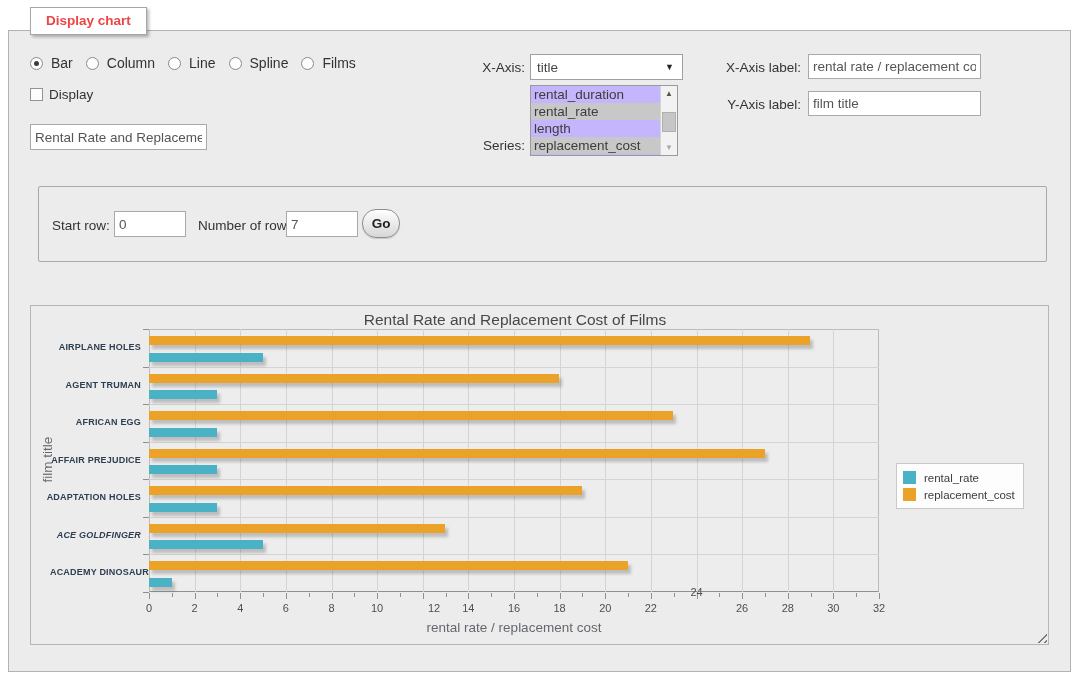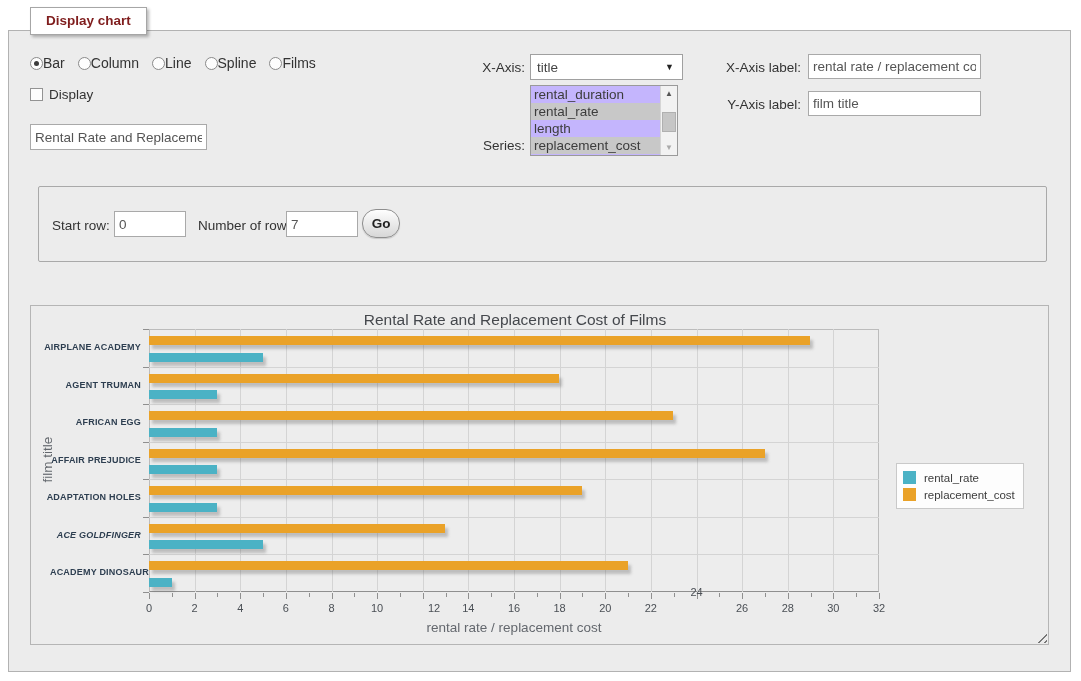--- a/index.html
+++ b/index.html
@@ -5,30 +5,30 @@
   * { margin:0; padding:0; box-sizing:border-box; }
   html,body { background:#fff; }
   body { font-family:"Liberation Sans","DejaVu Sans",sans-serif; color:#333; }
   #stage { position:relative; width:1081px; height:681px; background:#fff; overflow:hidden; }
 
   .abs { position:absolute; }
 
   
   #fieldset { left:8px; top:30px; width:1063px; height:642px; background:#ececec; border:1px solid #b2b2b2; }
   #fieldset-legend { left:30px; top:7px; background:#fff; border:1px solid #a6a6a6; padding:5px 15px 6px;
-    font-size:13.5px; font-weight:bold; color:#7f1d1d; box-shadow:2px 2px 3px rgba(0,0,0,.28); z-index:3; }
+    font-size:13.5px; font-weight:bold; color:#ef4444; box-shadow:2px 2px 3px rgba(0,0,0,.28); z-index:3; }
 
   
   .form-label { font-size:13.5px; color:#333; white-space:nowrap; }
   .right-align { text-align:right; }
   .txt { border:1px solid #a9a9a9; background:#fff; font-family:inherit; font-size:13.5px; color:#555;
     padding:0 4px; outline:none; }
 
   #chart-type-radios { left:30px; top:55px; display:flex; align-items:center; gap:13px; }
-  .radio-opt { display:flex; align-items:center; gap:0; font-size:14px; color:#333; cursor:default; }
+  .radio-opt { display:flex; align-items:center; gap:8px; font-size:14px; color:#333; cursor:default; }
   .radio { width:13px; height:13px; border-radius:50%; border:1px solid #8a8a8a; background:#fdfdfd; position:relative; }
   .radio.sel::after { content:""; position:absolute; left:3px; top:3px; width:5px; height:5px; border-radius:50%; background:#3c3c3c; }
 
   #stacked-row { left:30px; top:87px; display:flex; align-items:center; gap:6px; }
   .checkbox { width:13px; height:13px; border:1px solid #939393; background:#fdfdfd; }
 
   #title-input { left:30px; top:124px; width:177px; height:26px; }
 
   #xaxis-label { left:445px; top:60px; width:80px; }
   #xaxis-select { left:530px; top:54px; width:153px; height:26px; background:#fff; border:1px solid #a0a0a0;
@@ -172,21 +172,21 @@
       <div class="gridline-v" style="left: 756.75px; top: 23px; height: 263px;"></div>
       <div class="gridline-v" style="left: 802.375px; top: 23px; height: 263px;"></div>
       <div class="gridline-h" style="left: 118px; top: 60.5714px; width: 730px;"></div>
       <div class="gridline-h" style="left: 118px; top: 98.1429px; width: 730px;"></div>
       <div class="gridline-h" style="left: 118px; top: 135.714px; width: 730px;"></div>
       <div class="gridline-h" style="left: 118px; top: 173.286px; width: 730px;"></div>
       <div class="gridline-h" style="left: 118px; top: 210.857px; width: 730px;"></div>
       <div class="gridline-h" style="left: 118px; top: 248.429px; width: 730px;"></div>
       <div class="bar" style="left: 118px; top: 30px; width: 661.334px; background: rgb(234, 162, 40);"></div>
       <div class="bar" style="left: 118px; top: 46.5px; width: 113.834px; background: rgb(75, 178, 197);"></div>
-      <div class="cat-label" style="left: 0px; top: 23px; width: 110px; height: 37.5714px; line-height: 37.5714px;">AIRPLANE ACADEMY</div>
+      <div class="cat-label" style="left: 0px; top: 23px; width: 110px; height: 37.5714px; line-height: 37.5714px;">AIRPLANE HOLES</div>
       <div class="y-tick" style="left: 112px; top: 23px; width: 6px;"></div>
       <div class="bar" style="left: 118px; top: 67.5714px; width: 410.397px; background: rgb(234, 162, 40);"></div>
       <div class="bar" style="left: 118px; top: 84.0714px; width: 68.2094px; background: rgb(75, 178, 197);"></div>
       <div class="cat-label" style="left: 0px; top: 60.5714px; width: 110px; height: 37.5714px; line-height: 37.5714px;">AGENT TRUMAN</div>
       <div class="y-tick" style="left: 112px; top: 60.5714px; width: 6px;"></div>
       <div class="bar" style="left: 118px; top: 105.143px; width: 524.459px; background: rgb(234, 162, 40);"></div>
       <div class="bar" style="left: 118px; top: 121.643px; width: 68.2094px; background: rgb(75, 178, 197);"></div>
       <div class="cat-label" style="left: 0px; top: 98.1429px; width: 110px; height: 37.5714px; line-height: 37.5714px;">AFRICAN EGG</div>
       <div class="y-tick" style="left: 112px; top: 98.1429px; width: 6px;"></div>
       <div class="bar" style="left: 118px; top: 142.714px; width: 615.709px; background: rgb(234, 162, 40);"></div>

